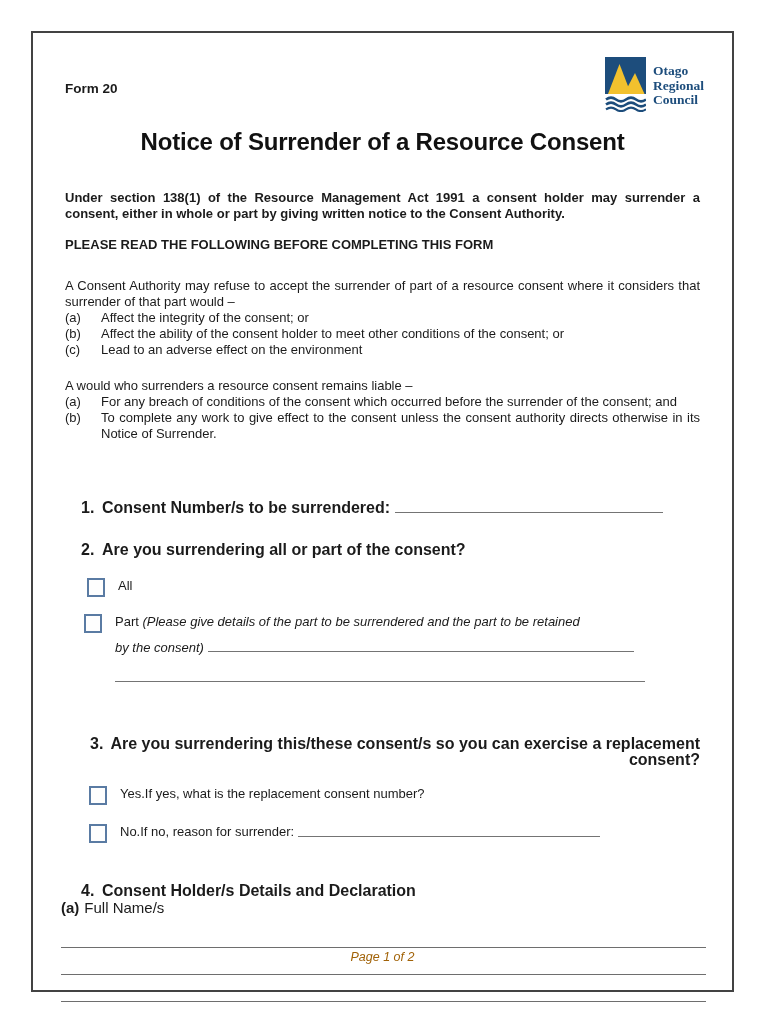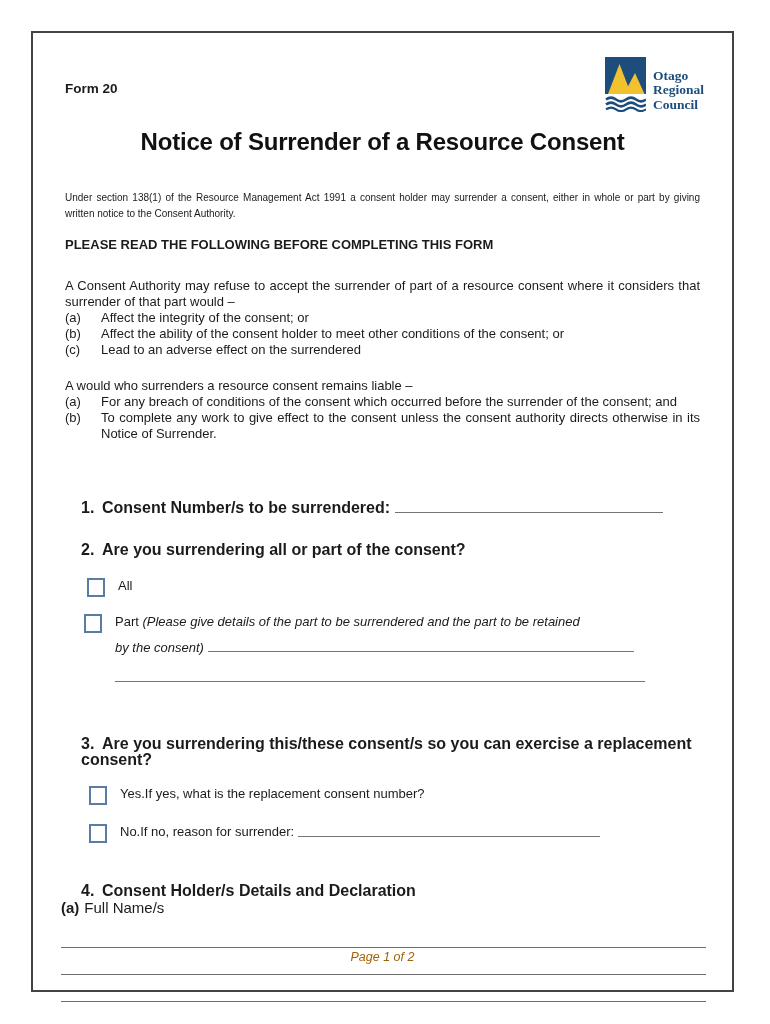--- a/index.html
+++ b/index.html
@@ -10,55 +10,55 @@
   }
   .page{
     position:absolute;left:31px;top:31px;width:703px;height:961px;
     border:2px solid #434343;background:#fff;box-sizing:border-box;
     padding:0 32px;
   }
   .form-number{
     margin-top:48px;font-weight:bold;font-size:13.5px;
   }
   .logo{
-    position:absolute;top:24px;right:28px;display:flex;align-items:flex-end;gap:7px;
+    position:absolute;top:24px;right:28px;display:flex;align-items:center;gap:7px;
   }
   .logo svg{display:block;}
   .logo-text{
     font-family:"Liberation Serif","DejaVu Serif",serif;
     font-weight:600;color:#1d4d7c;font-size:13.5px;line-height:14.5px;
     padding-top:3px;
   }
   h1.title{
     margin:32px 0 0 0;text-align:center;font-size:24px;letter-spacing:-0.2px;
     font-weight:bold;color:#111;
   }
   .intro-bold{
-    margin:34px 0 12px 0;font-weight:normal;font-size:10px;line-height:16px;text-align:justify;
+    margin:34px 0 12px 0;font-weight:bold;font-size:13px;line-height:16px;text-align:justify;
   }
   .read-heading{
     margin:15px 0 0 0;font-weight:bold;font-size:13px;
   }
   .para{
     margin:26px 0 0 0;font-size:13px;line-height:16px;text-align:justify;
   }
   .para.tight{margin-top:20px;}
   .hang{
     display:flex;font-size:13px;line-height:16px;
   }
   .hang .lbl{width:36px;flex:0 0 36px;}
   .hang .txt{flex:1;}
   .hang.just .txt{text-align:justify;}
   .q{
     font-weight:bold;font-size:16px;padding-left:16px;line-height:16px;
   }
   .q .qnum{display:inline-block;width:14px;margin-right:7px;}
   .q1{margin-top:58px;}
   .q2{margin-top:26px;}
-  .q3{margin-top:50px;}
+  .q3{margin-top:50px;text-align:right;}
   .q4{margin-top:40px;}
   .fill-line{
     display:inline-block;border-bottom:1px solid #747474;height:12px;
     vertical-align:baseline;
   }
   .w268{width:268px;}
   .w426{width:426px;}
   .w530{width:530px;}
   .w300{width:302px;}
   .opt-row{
@@ -124,21 +124,21 @@
   <div class="hang">
     <div class="lbl">(a)</div>
     <div class="txt">Affect the integrity of the consent; or</div>
   </div>
   <div class="hang">
     <div class="lbl">(b)</div>
     <div class="txt">Affect the ability of the consent holder to meet other conditions of the consent; or</div>
   </div>
   <div class="hang">
     <div class="lbl">(c)</div>
-    <div class="txt">Lead to an adverse effect on the surrendered</div>
+    <div class="txt">Lead to an adverse effect on the environment</div>
   </div>
 
   <p class="para tight">A would who surrenders a resource consent remains liable –</p>
   <div class="hang just">
     <div class="lbl">(a)</div>
     <div class="txt">For any breach of conditions of the consent which occurred before the surrender of the consent; and</div>
   </div>
   <div class="hang just">
     <div class="lbl">(b)</div>
     <div class="txt">To complete any work to give effect to the consent unless the consent authority directs otherwise in its Notice of Surrender.</div>

